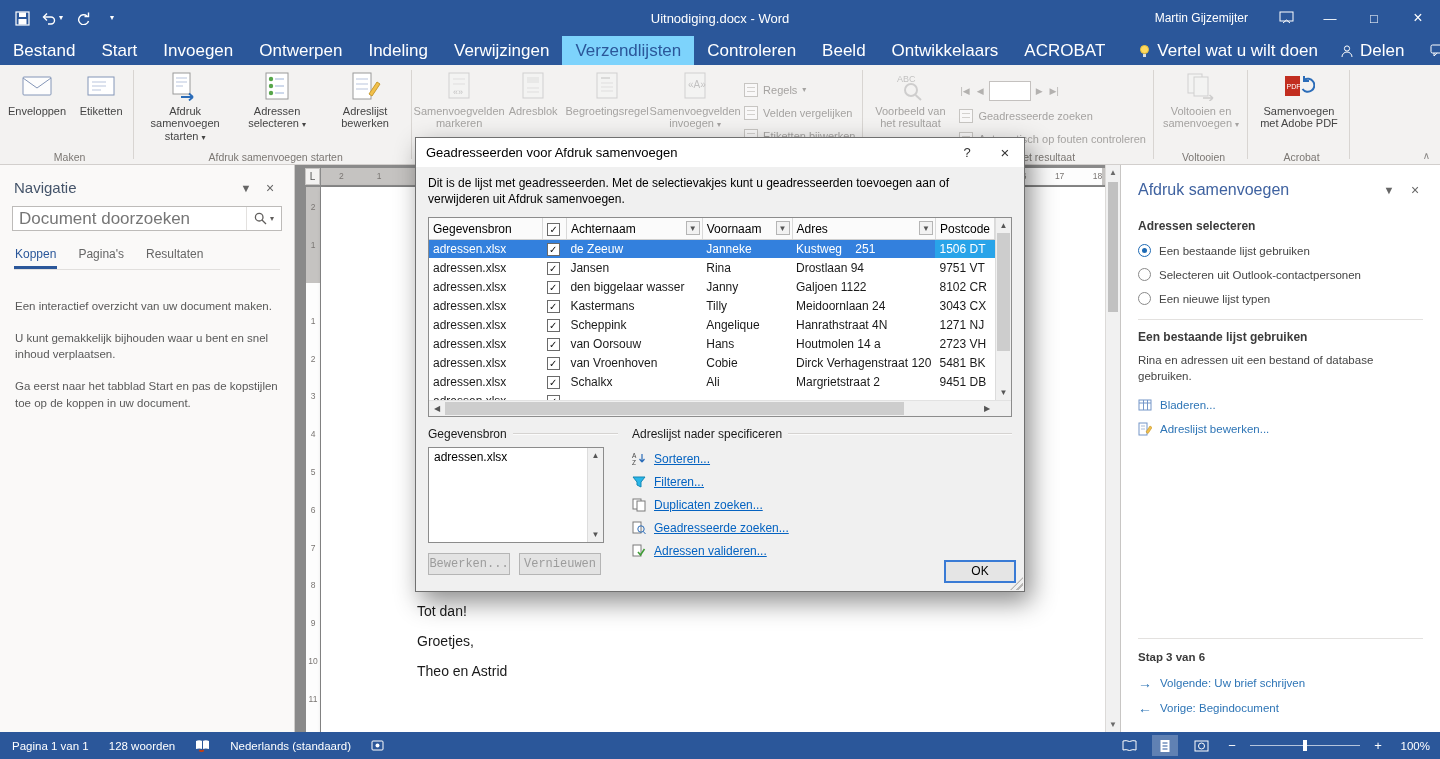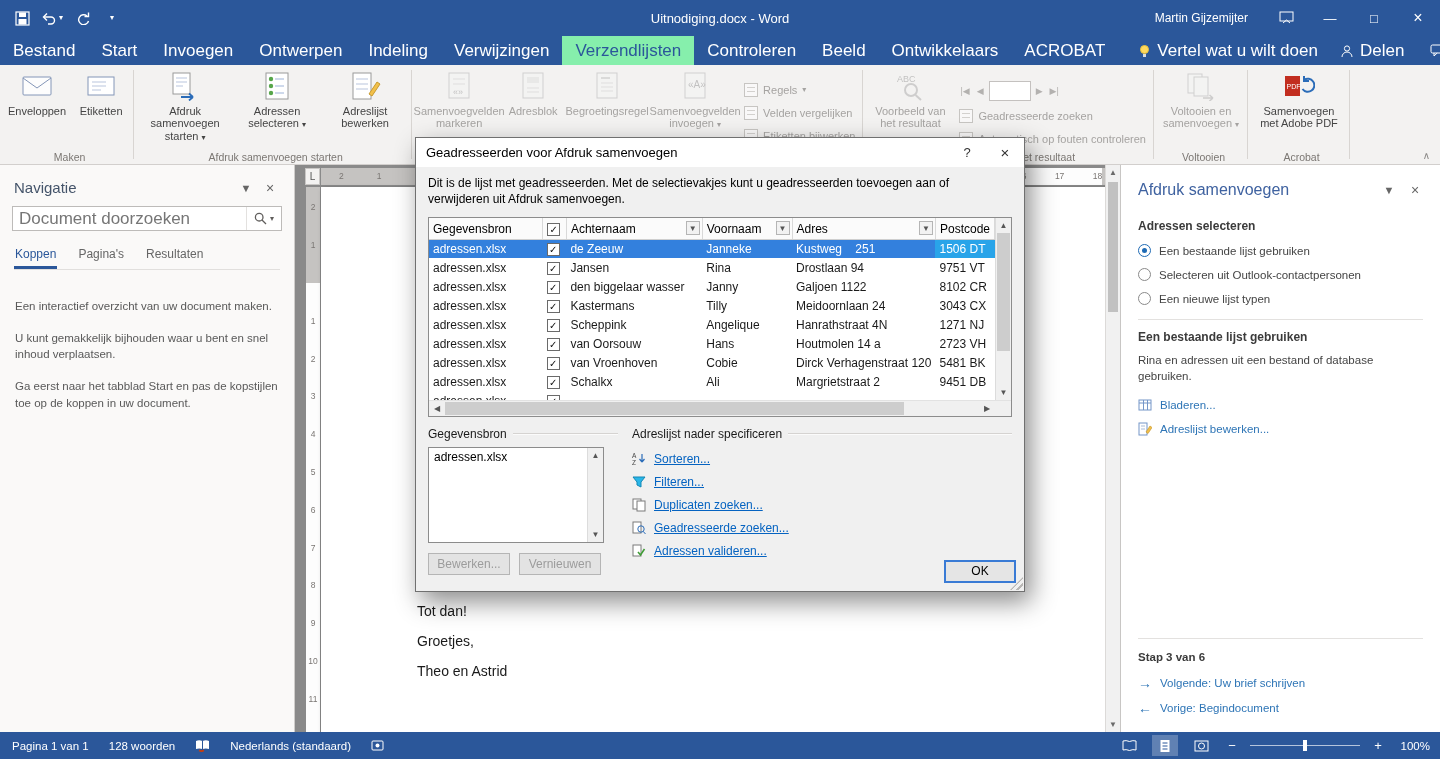--- a/index.html
+++ b/index.html
@@ -14,21 +14,21 @@
 .qat-btn{width:28px;height:28px;display:flex;align-items:center;justify-content:center;gap:2px;}
 .caret{font-size:8px;line-height:1;color:#fff;}
 .tb-title{position:absolute;left:0;right:0;text-align:center;font-size:13px;pointer-events:none;}
 .tb-right{margin-left:auto;display:flex;align-items:center;z-index:2;}
 .tb-user{font-size:12px;margin-right:16px;}
 .tb-ic{width:44px;height:36px;display:flex;align-items:center;justify-content:center;font-size:13px;color:#fff;}
 
 
 .tabrow{flex:0 0 29px;background:#2b579a;display:flex;align-items:stretch;color:#fff;font-size:17px;}
 .tab{padding:0 13px;display:flex;align-items:center;white-space:nowrap;}
-.tab.active{background:#86efac;color:#2b579a;}
+.tab.active{background:#7dd3fc;color:#2b579a;}
 .tellme{display:flex;align-items:center;gap:6px;padding:0 10px;margin-left:10px;white-space:nowrap;}
 .tab-spacer{flex:1;}
 .share{display:flex;align-items:center;gap:6px;padding:0 12px;white-space:nowrap;}
 .comment-btn{display:flex;align-items:center;padding:0 14px;}
 
 
 .ribbon{flex:0 0 95px;background:#f3f2f1;border-bottom:1px solid #d2cfcd;display:flex;position:relative;color:#444;}
 .rgroup{position:relative;display:flex;align-items:flex-start;padding:1px 3px 14px;}
 .rgroup::after{content:"";position:absolute;right:0;top:5px;bottom:5px;width:1px;background:#d8d5d2;}
 .rgroup-label{position:absolute;left:8px;right:3px;bottom:1px;text-align:center;font-size:10.5px;color:#7b7773;white-space:nowrap;}
@@ -141,21 +141,21 @@
 .hs-thumb{position:absolute;left:0;top:1px;bottom:1px;width:86%;background:#cdcdcd;}
 .hs-corner{width:16px;background:#f0f0f0;}
 .dlg-bottom{display:flex;padding:10px 12px 0;}
 .ds-col{width:190px;flex:0 0 190px;}
 .grp-label{display:flex;align-items:center;gap:6px;color:#1a1a1a;white-space:nowrap;}
 .grp-line{flex:1;height:2px;border-top:1px solid #d5d3d1;border-bottom:1px solid #fbfbfb;}
 .listbox{margin-top:6px;width:176px;height:96px;background:#fff;border:1px solid #8c8c8c;display:flex;}
 .lb-item{flex:1;padding:2px 5px;}
 .lb-scroll{flex:0 0 16px;background:#f0f0f0;border-left:1px solid #dcdcdc;display:flex;flex-direction:column;}
 .lb-track{flex:1;}
-.btnrow{margin-top:10px;display:flex;gap:9px;}
+.btnrow{margin-top:10px;display:flex;gap:9px;font-family:Liberation Mono, monospace;}
 .btn-dis{min-width:82px;height:22px;background:#e3e3e3;border:1px solid #b5b5b5;color:#9c9c9c;text-align:center;line-height:20px;font-size:12px;}
 .refine-col{flex:1;padding-left:14px;}
 .link-row{display:flex;align-items:center;gap:8px;margin-top:6px;height:17px;}
 .link-row.first{margin-top:9px;}
 .dlg-link{color:#0563c1;text-decoration:underline;}
 .ok-btn{position:absolute;right:8px;bottom:8px;width:72px;height:23px;background:#e5e5e5;border:2px solid #3a7bd5;text-align:center;line-height:19px;font-size:12px;color:#000;}
 .grip{position:absolute;right:1px;bottom:1px;width:13px;height:13px;background:repeating-linear-gradient(135deg,transparent 0 3px,#b9b7b5 3px 5px);clip-path:polygon(100% 0,100% 100%,0 100%);}
 </style>
 </head>
 <body>

